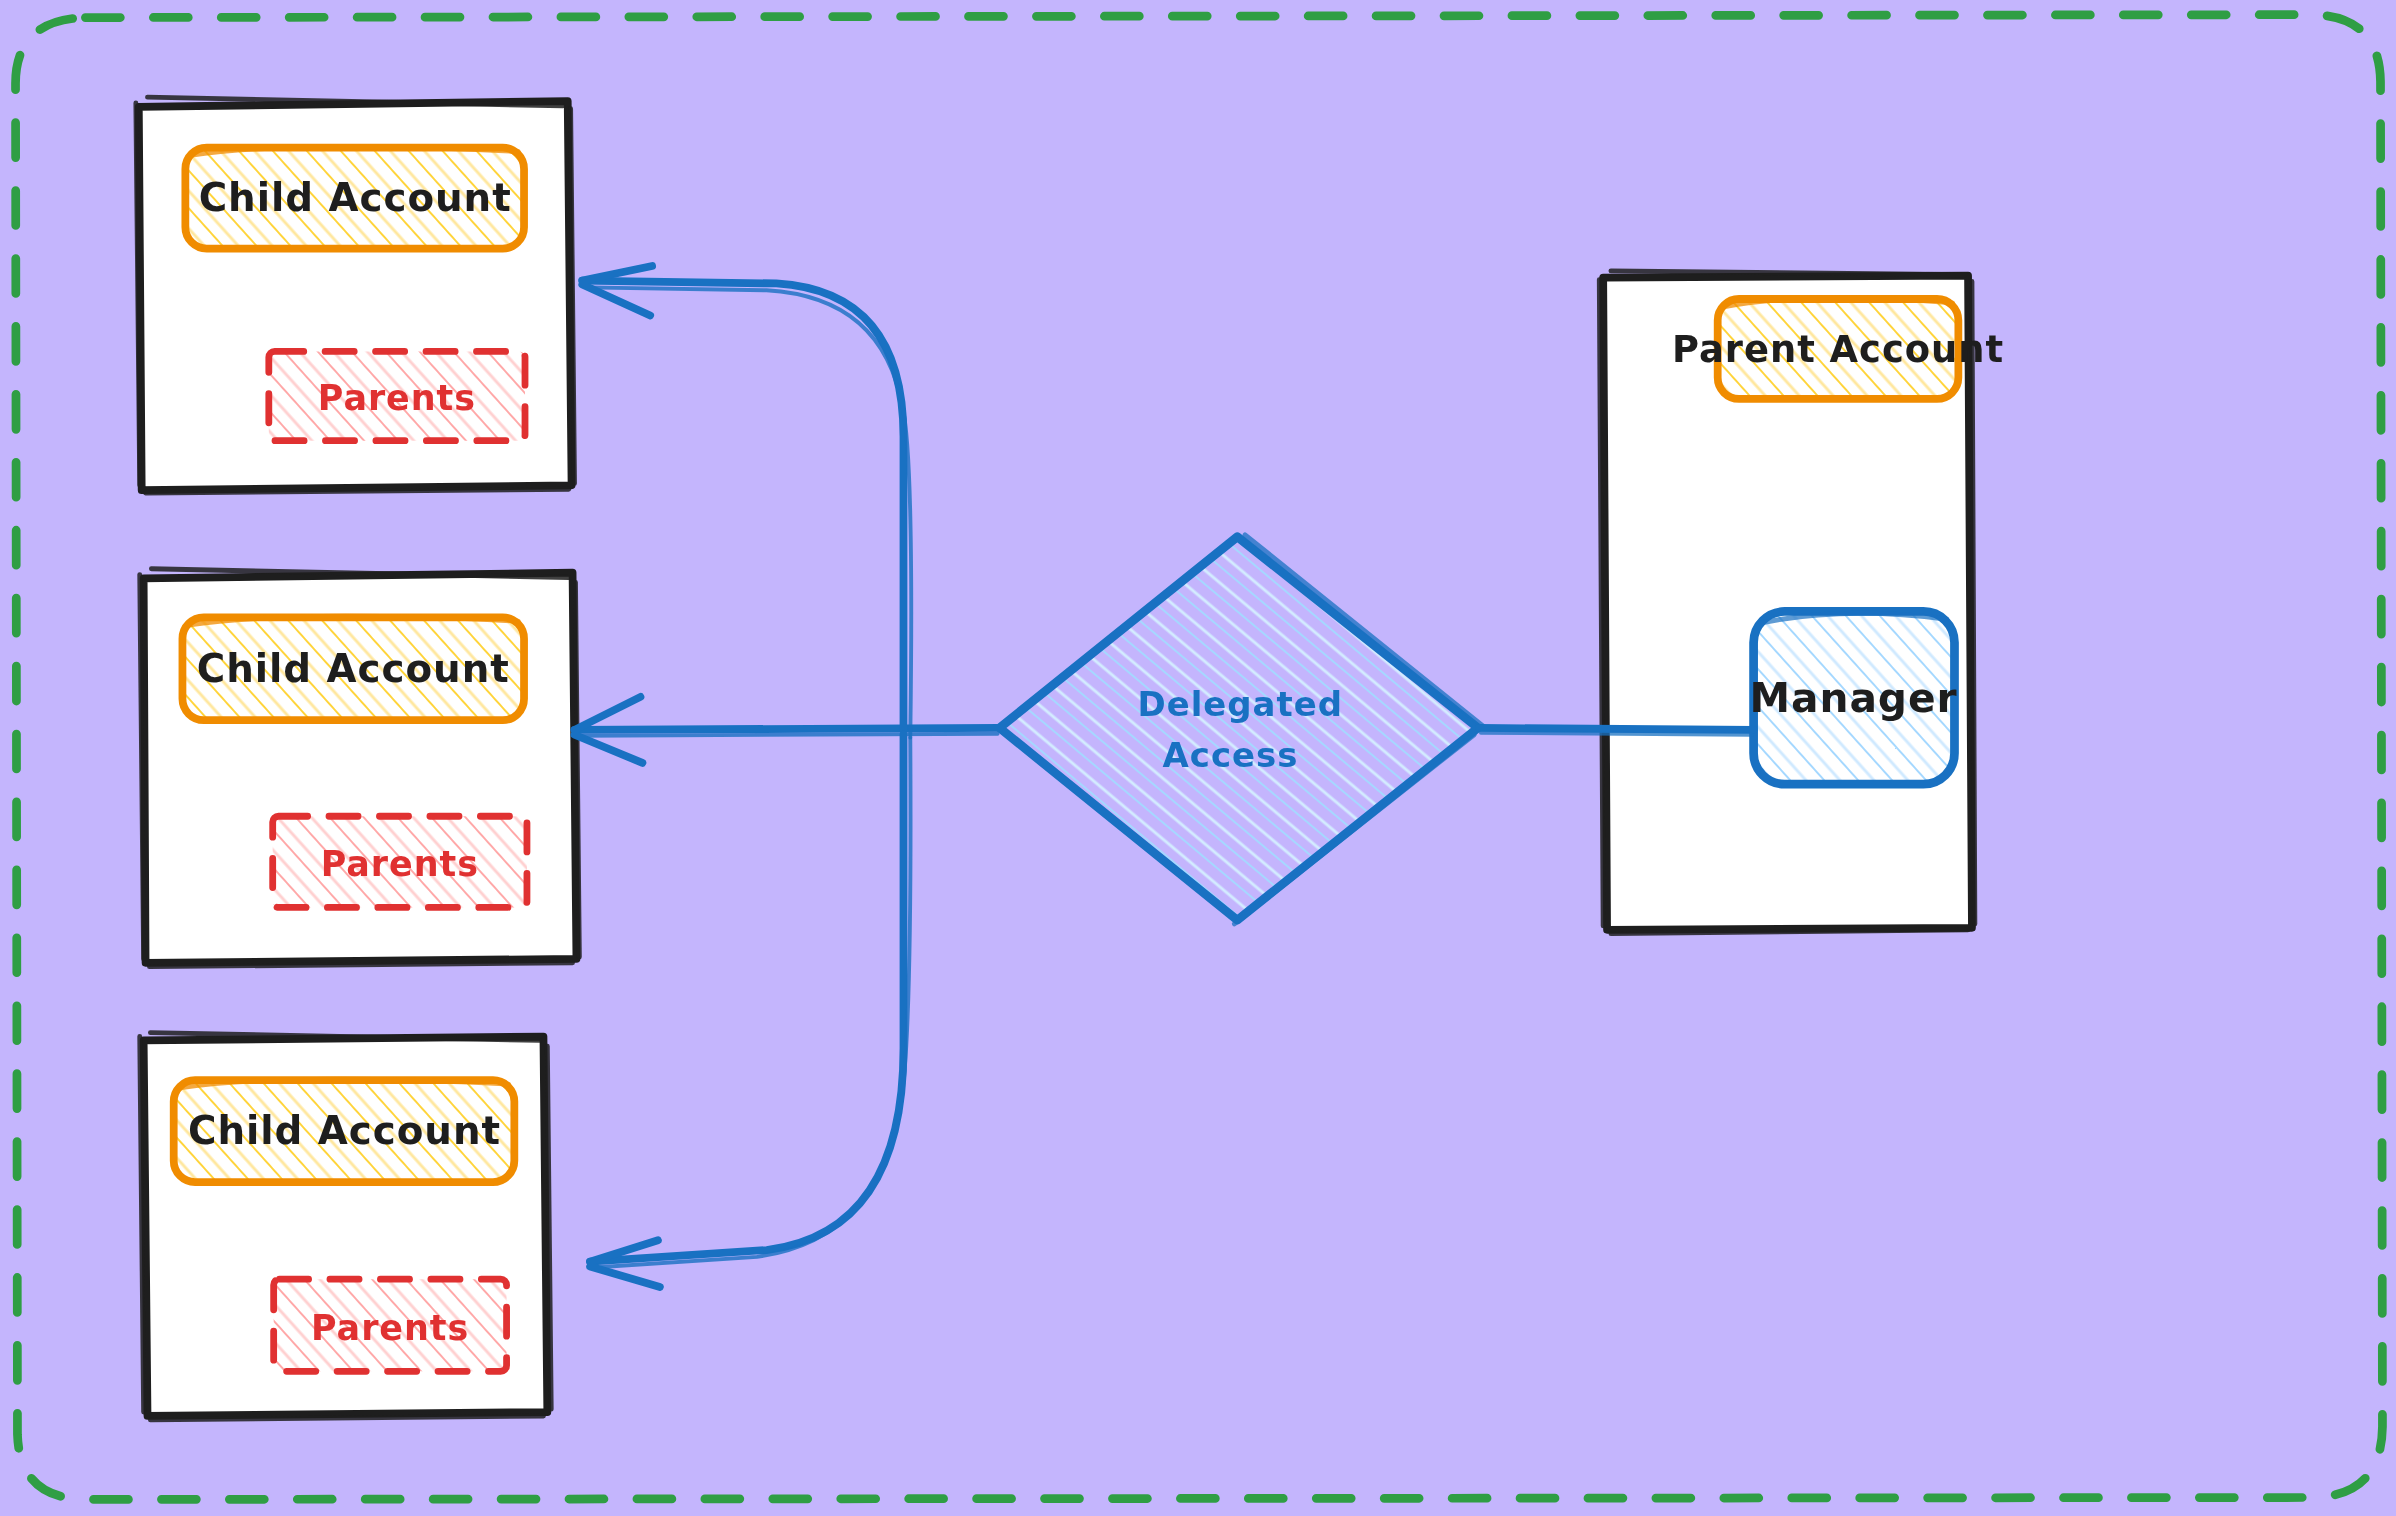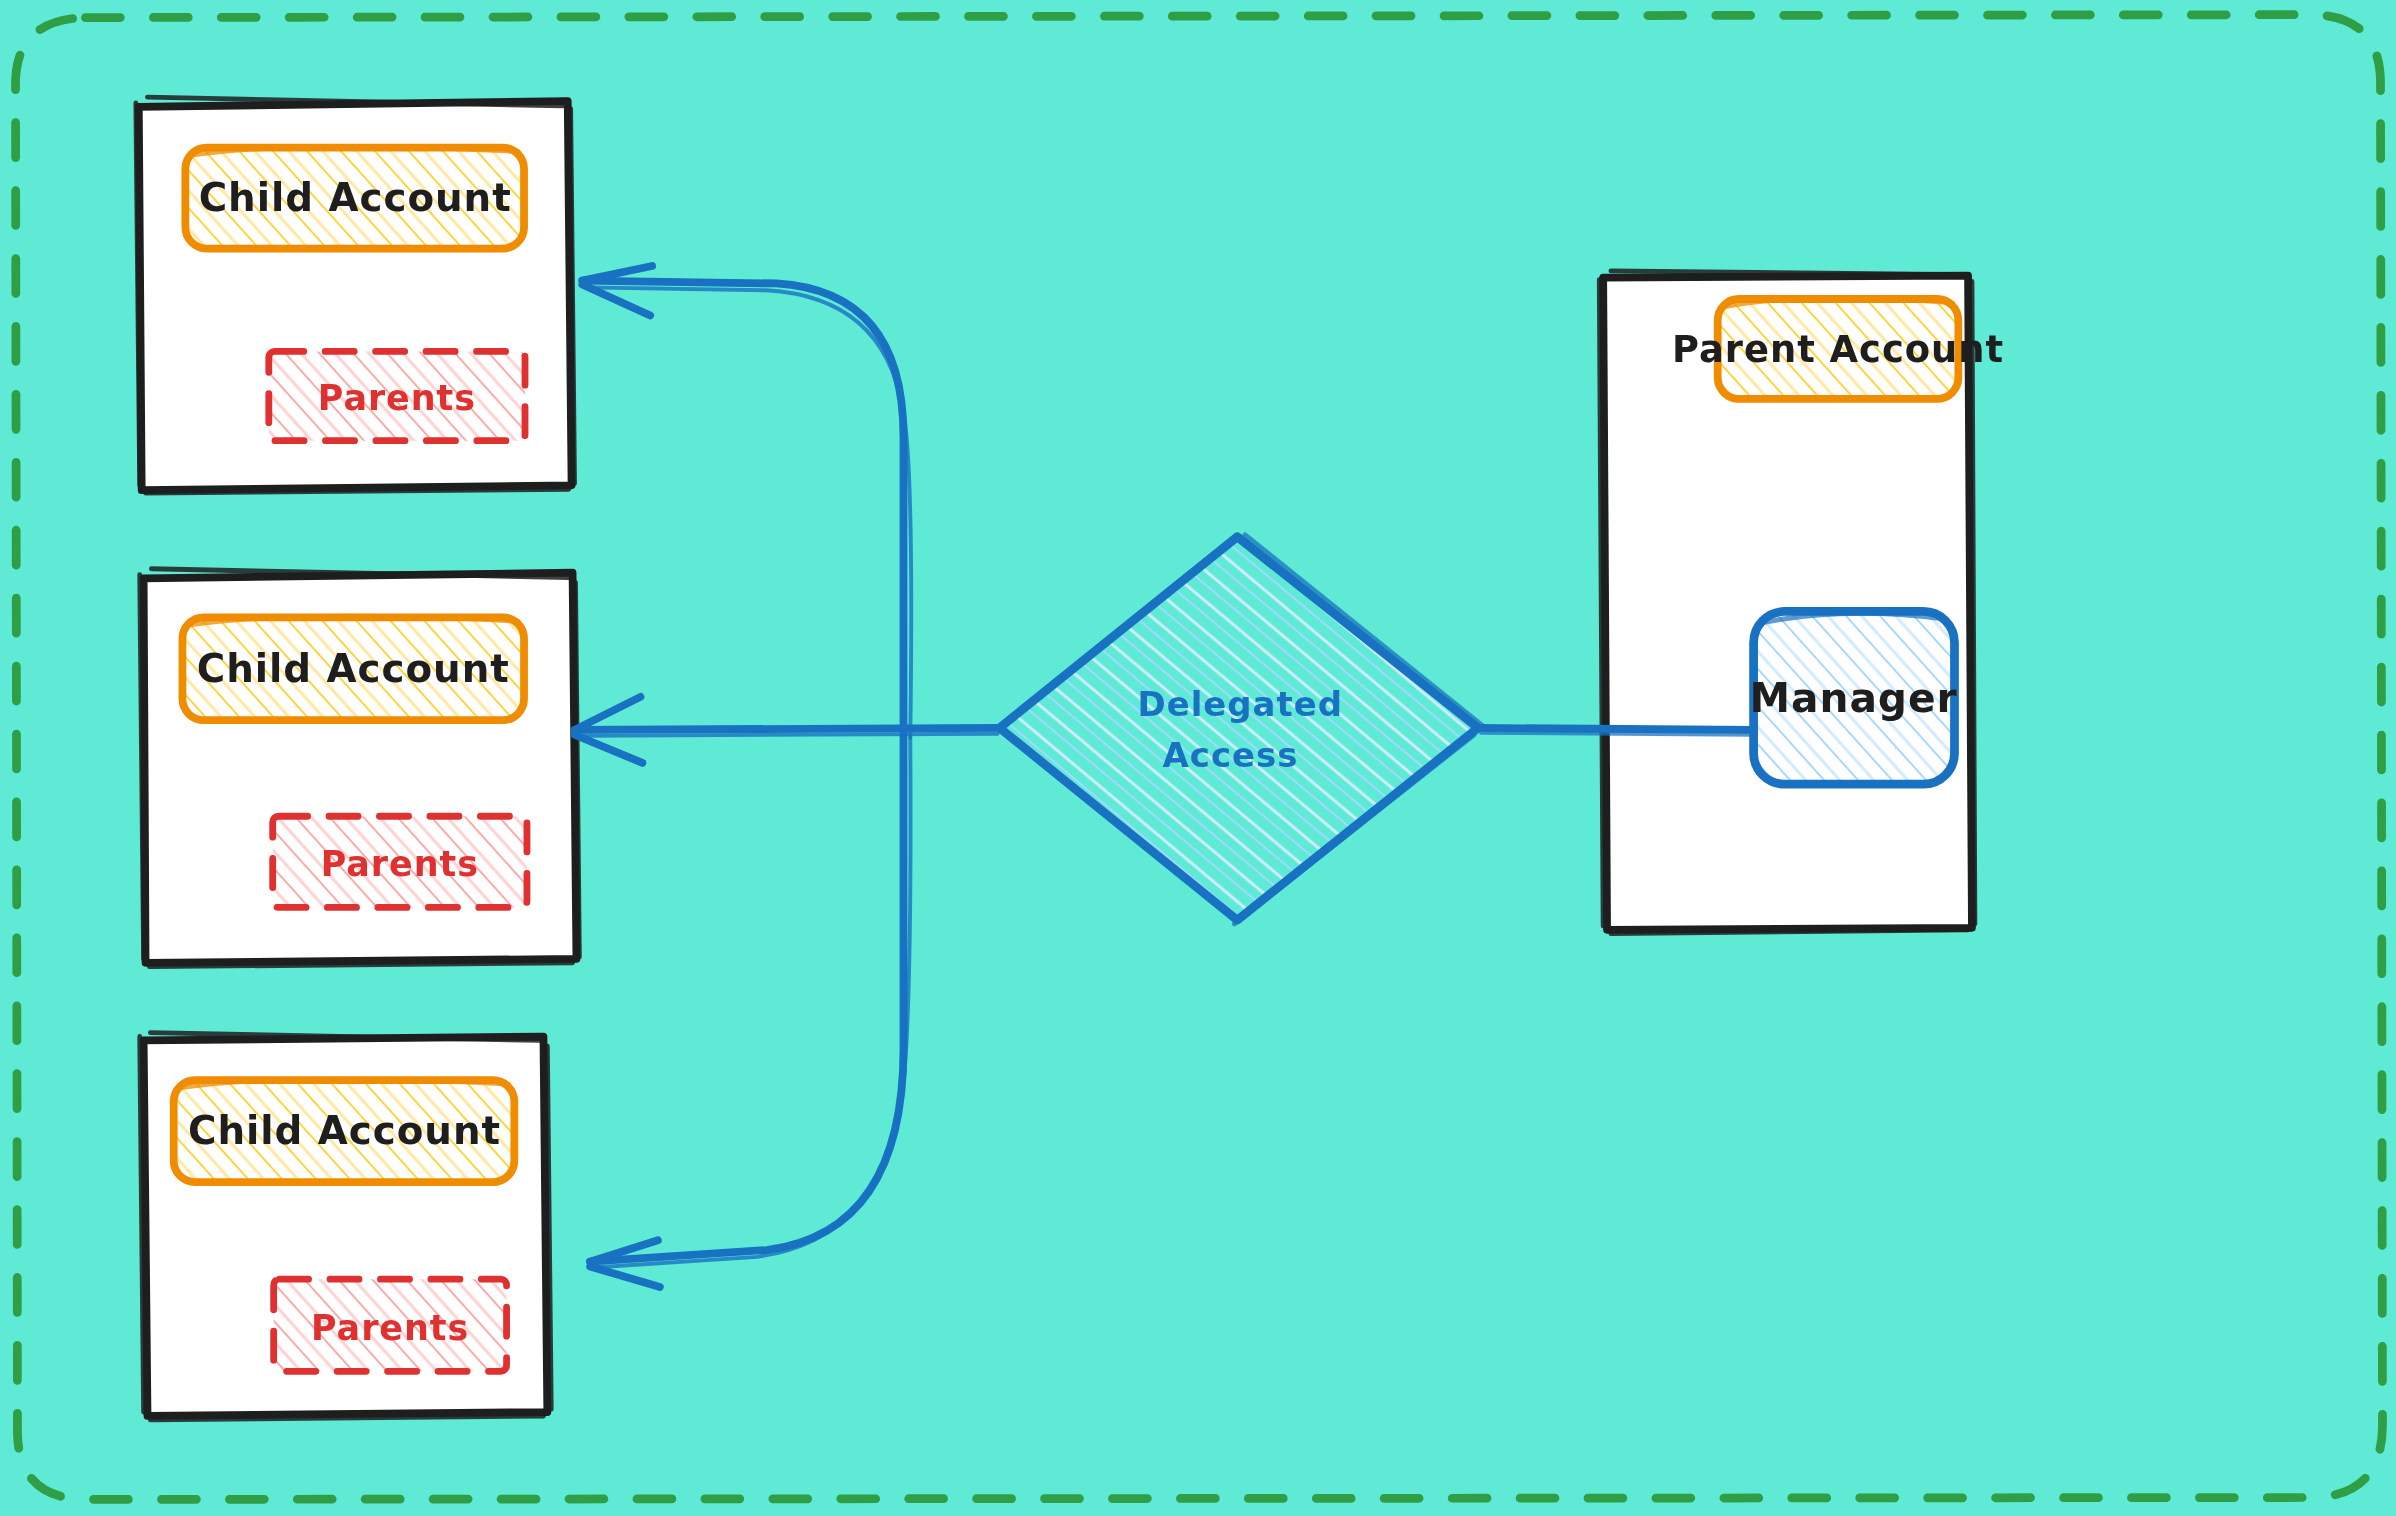--- a/index.html
+++ b/index.html
@@ -8,21 +8,21 @@
     padding: 0;
     background: #ffffff;
   }
   body {
     font-family: "DejaVu Sans", sans-serif;
   }
   #stage {
     position: relative;
     width: 2397px;
     height: 1517px;
-    background: #5eead4;
+    background: #c4b5fd;
     overflow: hidden;
   }
   #stage svg {
     position: absolute;
     left: 0;
     top: 0;
     width: 2397px;
     height: 1517px;
   }
   .hand-text {

